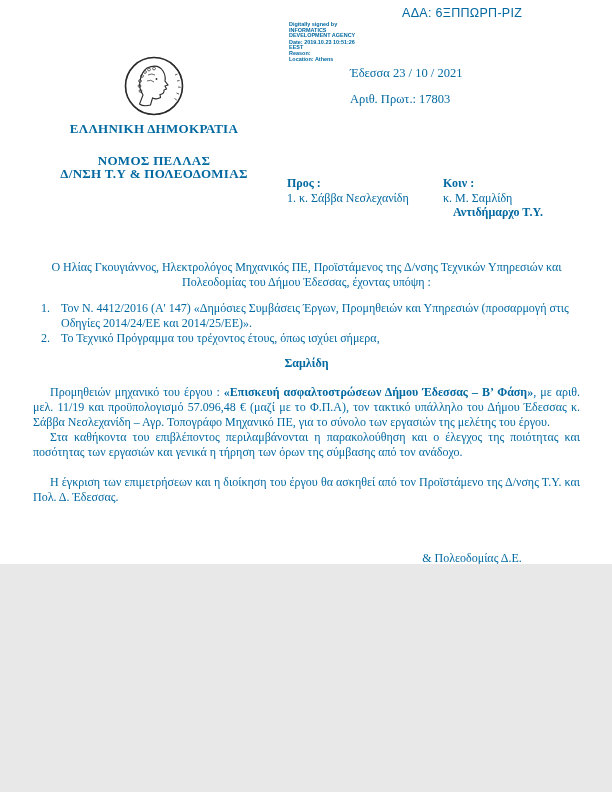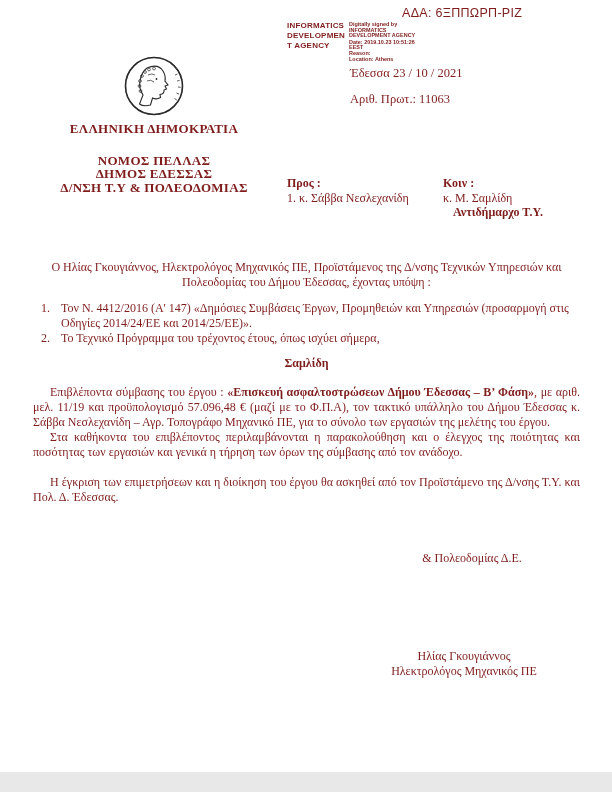--- a/index.html
+++ b/index.html
@@ -1,22 +1,22 @@
 <!DOCTYPE html>
 <html><head>
 <meta charset="utf-8">
 <style>
   * { margin:0; padding:0; box-sizing:border-box; }
   html,body { background:#e8e8e8; }
   .page {
     position:relative;
-    width:612px; height:772px;
+    width:612px; height:564px;
     margin:0 auto;
     background:#ffffff;
-    color:#7f1d1d;
+    color:#0369a1;
     font-family:"Liberation Serif", serif;
     font-size:12px;
     overflow:hidden;
   }
   .pre { white-space:pre-line; }
 
   
   .ada {
     position:absolute; left:402px; top:6px;
     font-family:"Liberation Sans", sans-serif;
@@ -81,34 +81,31 @@
   }
 </style>
 </head>
 <body>
 
 <div class="page">
 
   <div class="ada">ΑΔΑ: 6ΞΠΠΩΡΠ-ΡΙΖ</div>
 
   <div class="stamp">
-    <div class="stamp-agency pre">INFORMATICS
-DEVELOPMEN
-T AGENCY</div>
     <div class="stamp-details pre">Digitally signed by
 INFORMATICS
 DEVELOPMENT AGENCY
 Date: 2019.10.23 10:51:26
 EEST
 Reason:
 Location: Athens</div>
   </div>
 
   <div class="dateline">Έδεσσα  23 / 10 / 2021</div>
-  <div class="protocol">Αριθ. Πρωτ.: 11063</div>
+  <div class="protocol">Αριθ. Πρωτ.: 17803</div>
 
   <div class="letterhead">
     <svg class="seal" width="62" height="62" viewBox="0 0 62 62">
       <circle cx="31" cy="31" r="28.5" fill="none" stroke="#222" stroke-width="1.6"></circle>
       <circle cx="31" cy="31" r="28.5" fill="none" stroke="#444" stroke-width="0.6" stroke-dasharray="1.5 2.2"></circle>
 
       <path d="M24 13 q11 -5 16 3 q3 5 2 10 l3 4 -3 1 1.5 3 -2.5 1 q0.5 4 -4 4.5 l0.5 3 q-4 2.5 -8 0.5 l-2 7 q-7 2 -11 -1 l3.5 -9 q-4.5 -7 -3 -14 q1.5 -9 7 -13" fill="none" stroke="#2a2a2a" stroke-width="1.1"></path>
 
       <circle cx="22" cy="17" r="1.4" fill="none" stroke="#2a2a2a" stroke-width="0.7"></circle>
       <circle cx="19" cy="21" r="1.4" fill="none" stroke="#2a2a2a" stroke-width="0.7"></circle>
@@ -118,21 +115,20 @@
       <circle cx="26" cy="14.5" r="1.4" fill="none" stroke="#2a2a2a" stroke-width="0.7"></circle>
       <circle cx="31" cy="13.5" r="1.4" fill="none" stroke="#2a2a2a" stroke-width="0.7"></circle>
       <path d="M25 20 q4 -2 7 0 M24 26 q4 -2 7 1" fill="none" stroke="#2a2a2a" stroke-width="0.7"></path>
 
       <circle cx="33.5" cy="24" r="0.9" fill="#2a2a2a"></circle>
 
       <path d="M52 20 l2.5 -1 M54 26 l2.6 -0.5 M55 32 l2.7 0.3 M53.5 38 l2.5 1 M51.5 43.5 l2.3 1.5" stroke="#333" stroke-width="0.8" fill="none"></path>
     </svg>
     <div class="lh-line lh-country">ΕΛΛΗΝΙΚΗ ΔΗΜΟΚΡΑΤΙΑ</div>
     <div class="lh-line">ΝΟΜΟΣ ΠΕΛΛΑΣ</div>
-    <div class="lh-line">ΔΗΜΟΣ ΕΔΕΣΣΑΣ</div>
     <div class="lh-line">Δ/ΝΣΗ Τ.Υ &amp; ΠΟΛΕΟΔΟΜΙΑΣ</div>
   </div>
 
   <div class="to-block">
     <div class="rec-label">Προς :</div>
     <div>1. κ. Σάββα Νεσλεχανίδη</div>
   </div>
 
   <div class="cc-block">
     <div class="rec-label">Κοιν :</div>
@@ -150,21 +146,21 @@
         <span>Τον Ν. 4412/2016 (Α' 147) «Δημόσιες Συμβάσεις Έργων, Προμηθειών και Υπηρεσιών (προσαρμογή στις Οδηγίες 2014/24/ΕΕ και 2014/25/ΕΕ)».</span>
       </div>
       <div class="consideration">
         <span>2.</span>
         <span>Το Τεχνικό Πρόγραμμα του τρέχοντος έτους, όπως ισχύει σήμερα,</span>
       </div>
     </div>
 
     <p class="decision-heading">Σαμλίδη</p>
 
-    <p class="para para-first"><span>Επιβλέποντα σύμβασης του έργου : </span><span class="bold">«Επισκευή ασφαλτοστρώσεων Δήμου Έδεσσας – Β’ Φάση»</span><span>, με αριθ. μελ. 11/19 και προϋπολογισμό 57.096,48 € (μαζί με το Φ.Π.Α), τον τακτικό υπάλληλο του Δήμου Έδεσσας κ. Σάββα Νεσλεχανίδη – Αγρ. Τοπογράφο Μηχανικό ΠΕ, για το σύνολο των εργασιών της μελέτης του έργου.</span></p>
+    <p class="para para-first"><span>Προμηθειών μηχανικό του έργου : </span><span class="bold">«Επισκευή ασφαλτοστρώσεων Δήμου Έδεσσας – Β’ Φάση»</span><span>, με αριθ. μελ. 11/19 και προϋπολογισμό 57.096,48 € (μαζί με το Φ.Π.Α), τον τακτικό υπάλληλο του Δήμου Έδεσσας κ. Σάββα Νεσλεχανίδη – Αγρ. Τοπογράφο Μηχανικό ΠΕ, για το σύνολο των εργασιών της μελέτης του έργου.</span></p>
 
     <p class="para">Στα καθήκοντα του επιβλέποντος περιλαμβάνονται η παρακολούθηση και ο έλεγχος της ποιότητας και ποσότητας των εργασιών και γενικά η τήρηση των όρων της σύμβασης από τον ανάδοχο.</p>
 
     <p class="para para-last">Η έγκριση των επιμετρήσεων και η διοίκηση του έργου θα ασκηθεί από τον Προϊστάμενο της Δ/νσης Τ.Υ. και Πολ. Δ. Έδεσσας.</p>
   </div>
 
   <div class="sig-role">
     <div>&amp; Πολεοδομίας Δ.Ε.</div>
   </div>
 

